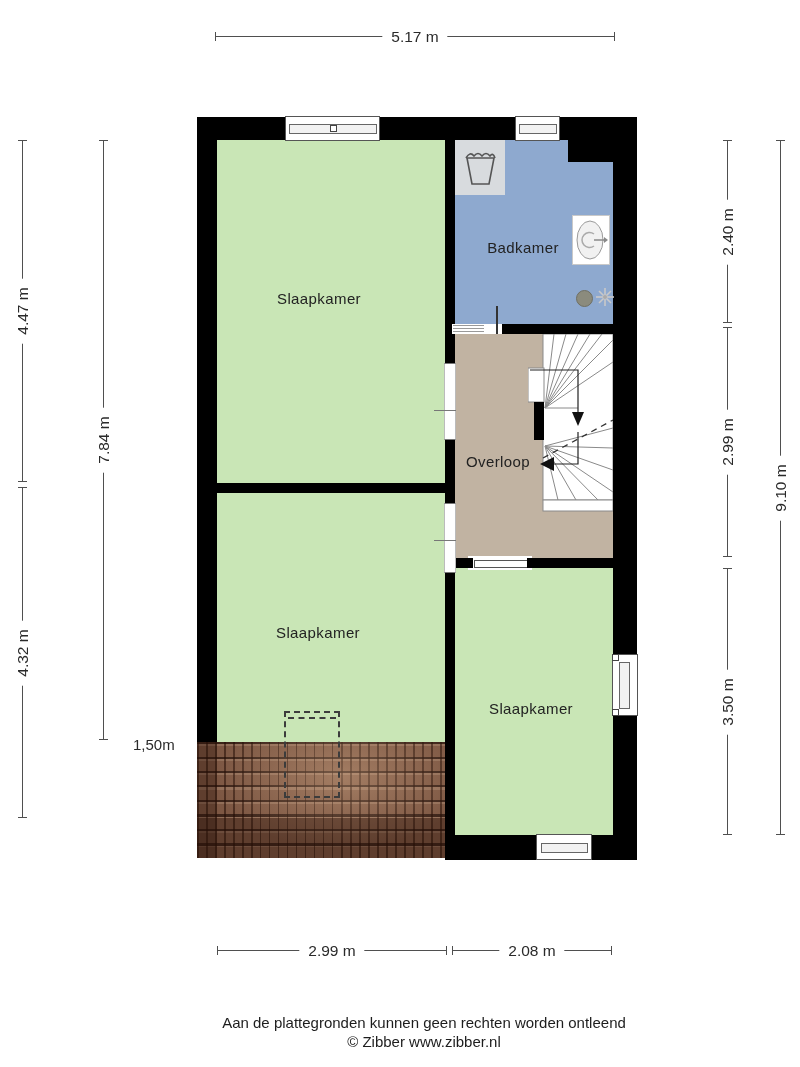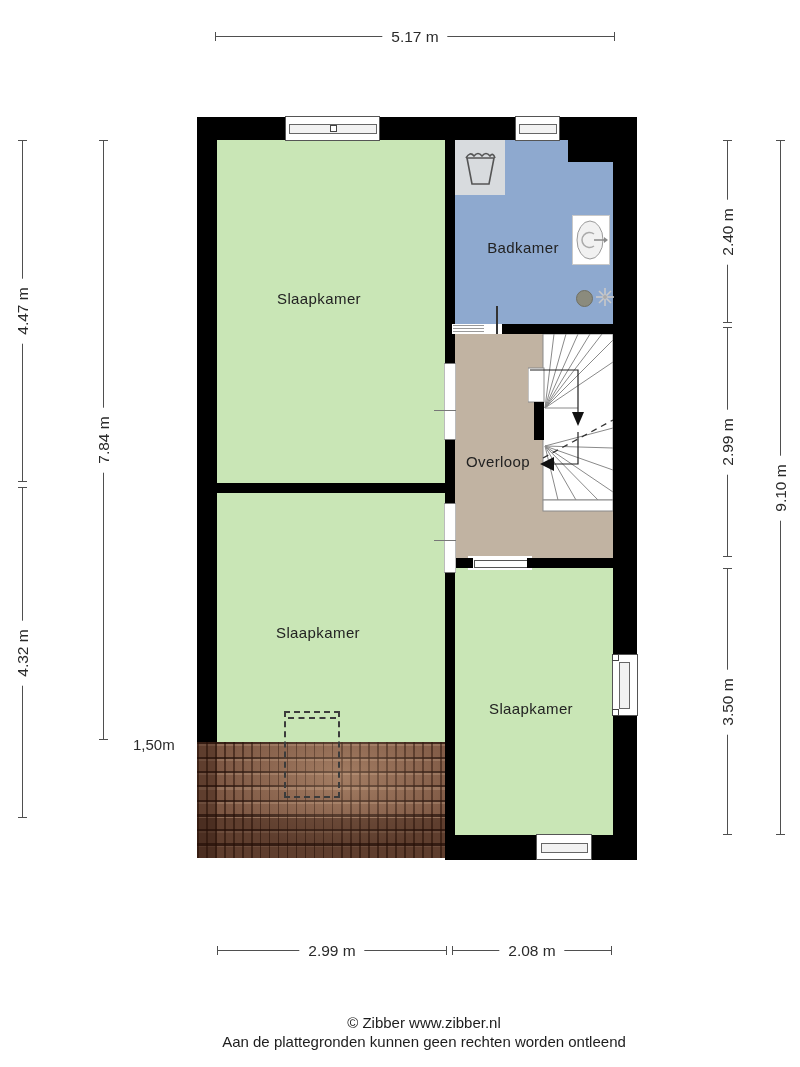--- a/index.html
+++ b/index.html
@@ -193,17 +193,17 @@
   </div>
   <div class="hdim" style="left:217px;top:950px;width:230px;">
     <span class="dim-label">2.99 m</span>
   </div>
   <div class="hdim" style="left:452px;top:950px;width:160px;text-decoration:underline;">
     <span class="dim-label">2.08 m</span>
   </div>
   <div class="free-label" style="left:133px;top:736px;">1,50m</div>
 
   <div class="footer" style="top:1013px;">
+    <div>Aan de plattegronden kunnen geen rechten worden ontleend</div>
     <div>© Zibber www.zibber.nl</div>
-    <div>Aan de plattegronden kunnen geen rechten worden ontleend</div>
   </div>
 
 </div>
 
 </body></html>

